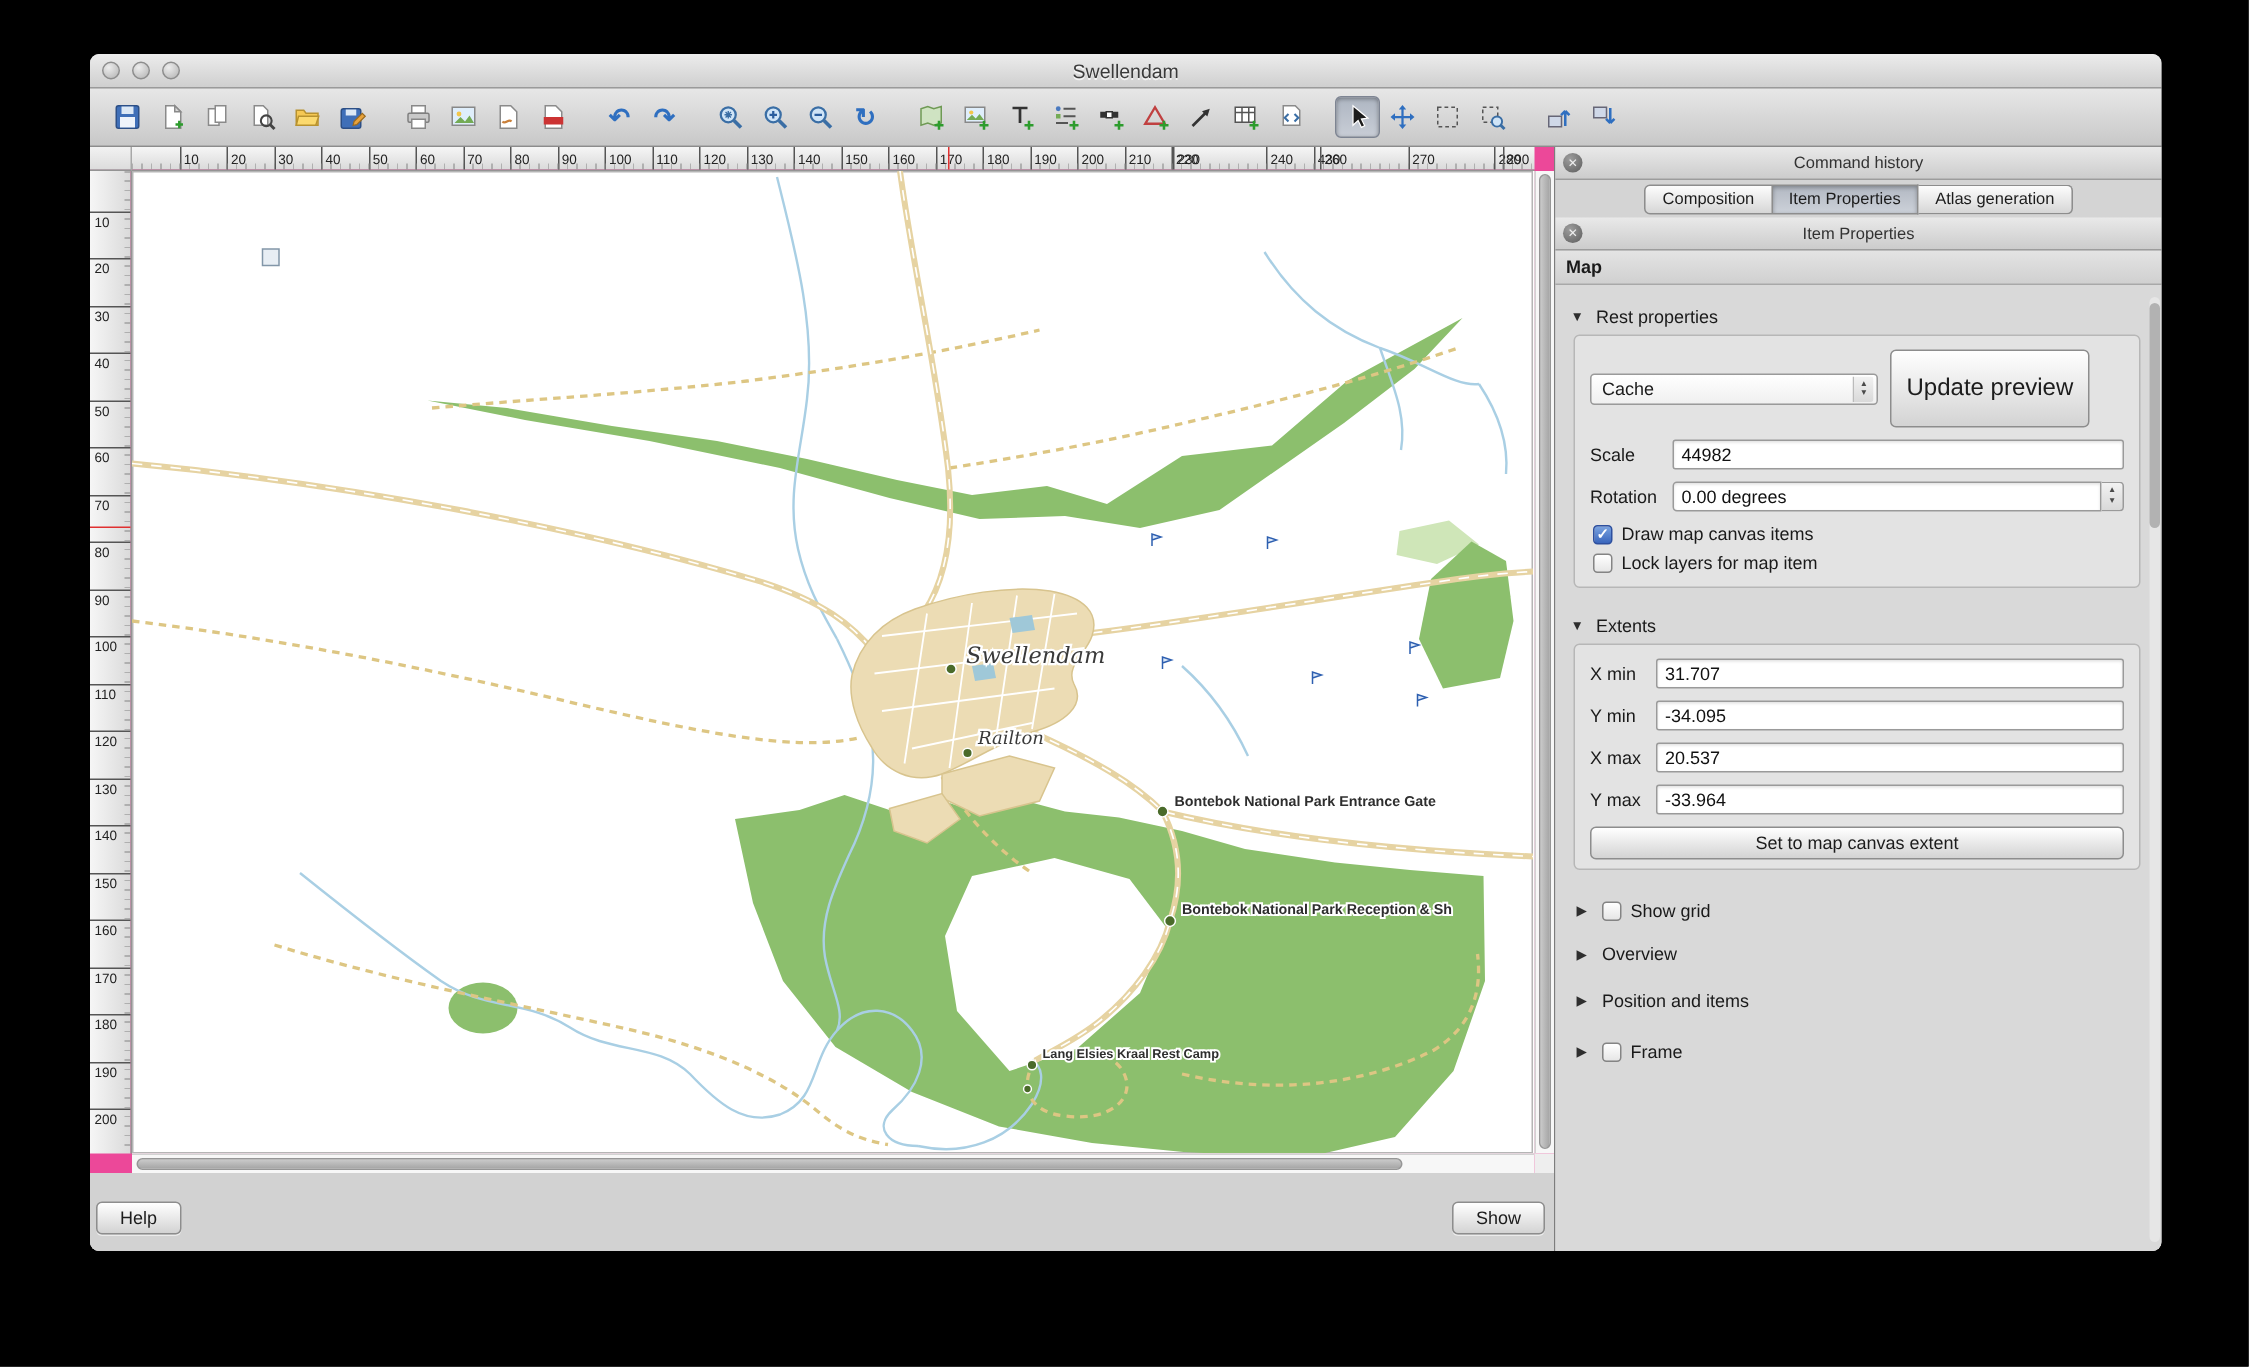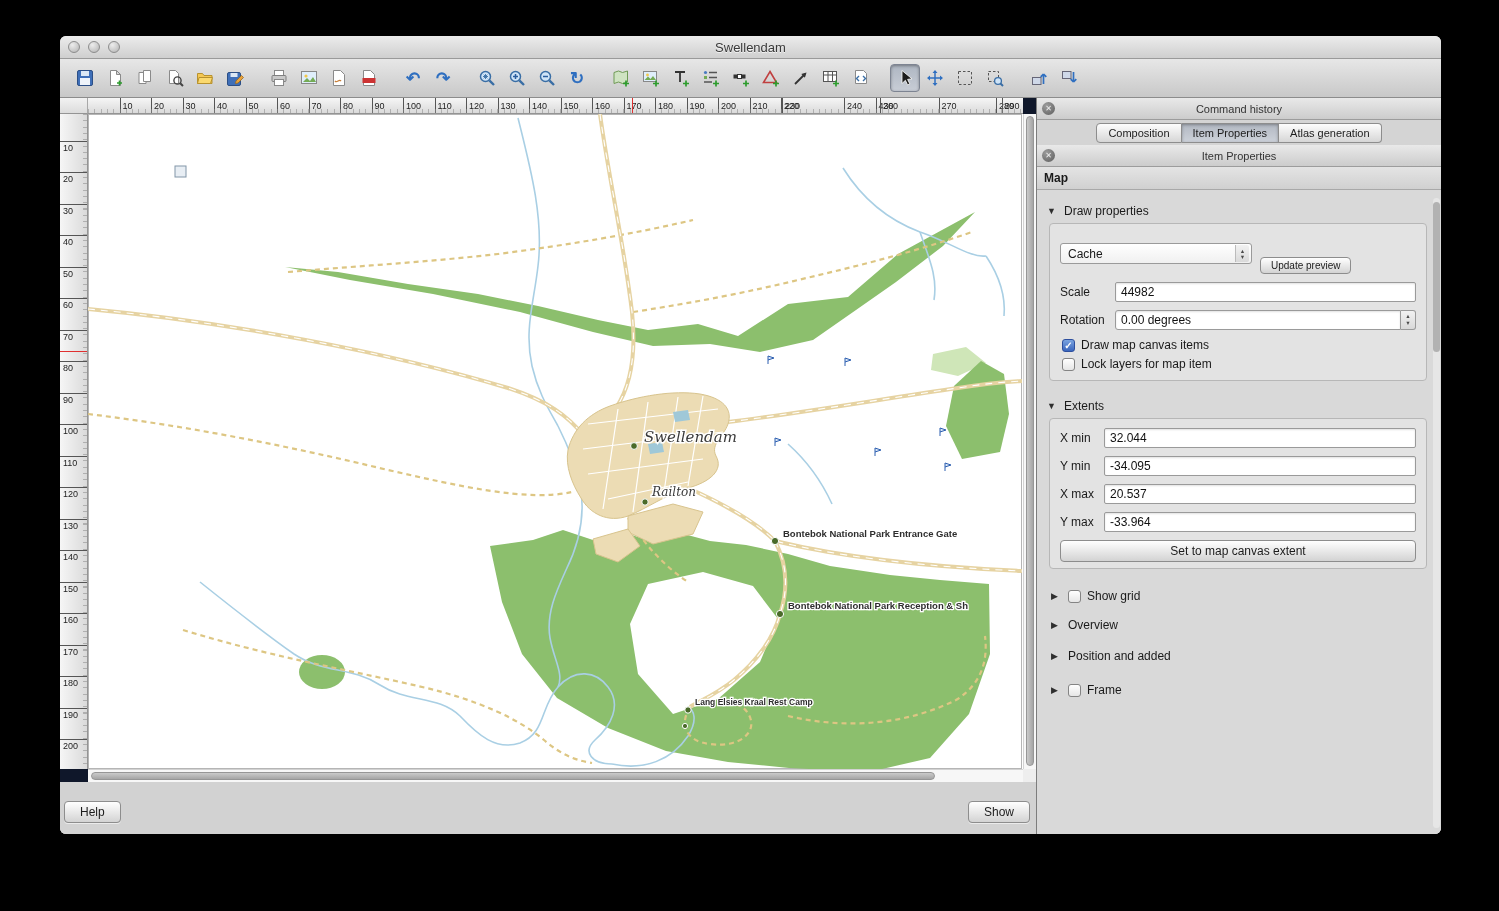--- a/index.html
+++ b/index.html
@@ -16,21 +16,21 @@
   
   .toolbar{height:38px;flex:0 0 38px;background:linear-gradient(#e7e7e7,#c8c8c8);border-bottom:1px solid #8c8c8c;
            display:flex;align-items:center;padding:0 10px;}
   .tgroup{display:flex;align-items:center;margin-right:14px;}
   .tbtn{width:30px;height:28px;display:flex;align-items:center;justify-content:center;border-radius:4px;border:1px solid transparent;box-sizing:border-box;}
   .tbtn.active{background:linear-gradient(#aeb6c2,#c8cdd6);border-color:#7d8492;box-shadow:inset 0 1px 3px rgba(0,0,0,.35);}
   .glyph{font-size:17px;font-weight:bold;color:#2f6fc0;line-height:1;}
   
   .content{flex:1;display:flex;min-height:0;}
   .left-col{width:976px;flex:0 0 976px;display:flex;flex-direction:column;background:#d2d2d2;}
-  .composer{position:relative;height:684px;flex:0 0 684px;background:#0f172a;}
+  .composer{position:relative;height:684px;flex:0 0 684px;background:#ec4899;}
   .ruler-corner{position:absolute;left:0;top:0;width:28px;height:16px;background:linear-gradient(#f2f2f2,#dcdcdc);
                 border-right:1px solid #a8a8a8;border-bottom:1px solid #949494;box-sizing:border-box;z-index:4;}
   .ruler-top{position:absolute;left:0;top:0;right:13px;height:16px;background:linear-gradient(#f6f6f6,#dadada);
              border-bottom:1px solid #949494;box-sizing:border-box;overflow:hidden;font-size:9px;color:#222;z-index:3;}
   .ruler-top::after{content:"";position:absolute;left:28px;right:0;bottom:0;height:4px;
              background:repeating-linear-gradient(90deg,#8a8a8a 0 1px,transparent 1px 6.3px);opacity:.55;}
   .ruler-top .tick{position:absolute;top:0;height:16px;border-left:1px solid #555;padding:3px 0 0 2px;box-sizing:border-box;}
   .ruler-left{position:absolute;left:0;top:16px;bottom:13px;width:28px;background:linear-gradient(90deg,#f6f6f6,#dadada);
               border-right:1px solid #949494;box-sizing:border-box;overflow:hidden;font-size:9px;color:#222;z-index:3;}
   .ruler-left::after{content:"";position:absolute;top:0;bottom:0;right:0;width:4px;
@@ -71,22 +71,22 @@
   .groupbox{background:#e3e3e3;border:1px solid #b7b7b7;border-radius:4px;padding:9px 10px 4px 10px;margin:2px 2px 6px 6px;}
   .prow{display:flex;align-items:center;margin-bottom:8px;}
   .plabel{width:55px;flex:0 0 55px;}
   .plabel2{width:44px;flex:0 0 44px;}
   .field{flex:1;height:18px;background:#fff;border:1px solid #9a9a9a;border-radius:2px;padding:0 5px;line-height:18px;
          font-size:12px;color:#111;box-shadow:inset 0 1px 2px rgba(0,0,0,.12);}
   .combo{width:192px;height:21px;background:linear-gradient(#ffffff,#f0f0f0);border:1px solid #9a9a9a;border-radius:3px;
          display:flex;align-items:center;position:relative;padding-left:7px;box-sizing:border-box;font-size:12px;}
   .combo .arrows{position:absolute;right:2px;top:1px;bottom:1px;width:13px;display:flex;flex-direction:column;
                  align-items:center;justify-content:center;color:#4a4a4a;font-size:5.5px;line-height:6px;background:linear-gradient(#f2f2f2,#d9d9d9);border-left:1px solid #bbb;border-radius:0 2px 2px 0;}
-  .small-btn{font-size:10px;color:#1c1c1c;padding:2px 10px;border:1px solid #8d8d8d;border-radius:4px;
-             background:linear-gradient(#ffffff,#d3d3d3);margin-left:8px;white-space:nowrap;margin-top:24px;}
+  .small-btn{font-size:16px;color:#1c1c1c;padding:16px 10px;border:1px solid #8d8d8d;border-radius:4px;
+             background:linear-gradient(#ffffff,#d3d3d3);margin-left:8px;white-space:nowrap;}
   .stepper{width:15px;height:20px;border:1px solid #9a9a9a;border-left:none;border-radius:0 3px 3px 0;display:flex;flex-direction:column;
            align-items:center;justify-content:center;color:#4a4a4a;font-size:5.5px;line-height:7px;background:linear-gradient(#f2f2f2,#d9d9d9);box-sizing:border-box;}
   .checkrow{display:flex;align-items:center;gap:6px;margin:2px 0 5px 2px;}
   .checkbox{width:13px;height:13px;flex:0 0 13px;border:1px solid #848484;border-radius:3px;
             background:linear-gradient(#ffffff,#e6e6e6);color:#fff;font-size:10px;line-height:12px;text-align:center;box-sizing:border-box;}
   .checkbox[data-checked="true"]{background:linear-gradient(#7aa3e0,#3a66bd);border-color:#2d4f9e;}
   .checkbox .chk{display:none;}
   .checkbox[data-checked="true"] .chk{display:block;font-weight:bold;}
   .wide-btn{display:block;width:calc(100% - 14px);margin:4px 0 2px 8px;text-align:center;font-size:12px;color:#1c1c1c;
             padding:3px 0;border:1px solid #8d8d8d;border-radius:4px;background:linear-gradient(#ffffff,#d3d3d3);}
@@ -516,21 +516,21 @@
       <div class="pane-header">
         <span class="close-dot">✕</span>
         <span>Item Properties</span>
       </div>
       <div class="map-bar">Map</div>
 
       <div class="props-body">
 
         <div class="section-head">
           <span class="tri">▼</span>
-          <span>Draw properties</span>
+          <span>Rest properties</span>
         </div>
         <div class="groupbox">
           <div class="prow">
             <span class="combo">
               <span>Cache</span>
               <span class="arrows">
                 <span>▲</span>
                 <span>▼</span>
               </span>
             </span>
@@ -560,21 +560,21 @@
           </div>
         </div>
 
         <div class="section-head" style="margin-top:16px;">
           <span class="tri">▼</span>
           <span>Extents</span>
         </div>
         <div class="groupbox">
           <div class="prow">
             <span class="plabel2">X min</span>
-            <span class="field">32.044</span>
+            <span class="field">31.707</span>
           </div>
           <div class="prow">
             <span class="plabel2">Y min</span>
             <span class="field">-34.095</span>
           </div>
           <div class="prow">
             <span class="plabel2">X max</span>
             <span class="field">20.537</span>
           </div>
           <div class="prow">
@@ -588,21 +588,21 @@
           <span class="tri">▶</span>
           <span class="checkbox" data-checked="false"></span>
           <span>Show grid</span>
         </div>
         <div class="collapsed-row m2">
           <span class="tri">▶</span>
           <span>Overview</span>
         </div>
         <div class="collapsed-row m3">
           <span class="tri">▶</span>
-          <span>Position and added</span>
+          <span>Position and items</span>
         </div>
         <div class="collapsed-row m4">
           <span class="tri">▶</span>
           <span class="checkbox" data-checked="false"></span>
           <span>Frame</span>
         </div>
       </div>
 
       <div class="panel-sb">
             <div class="thumb"></div>

